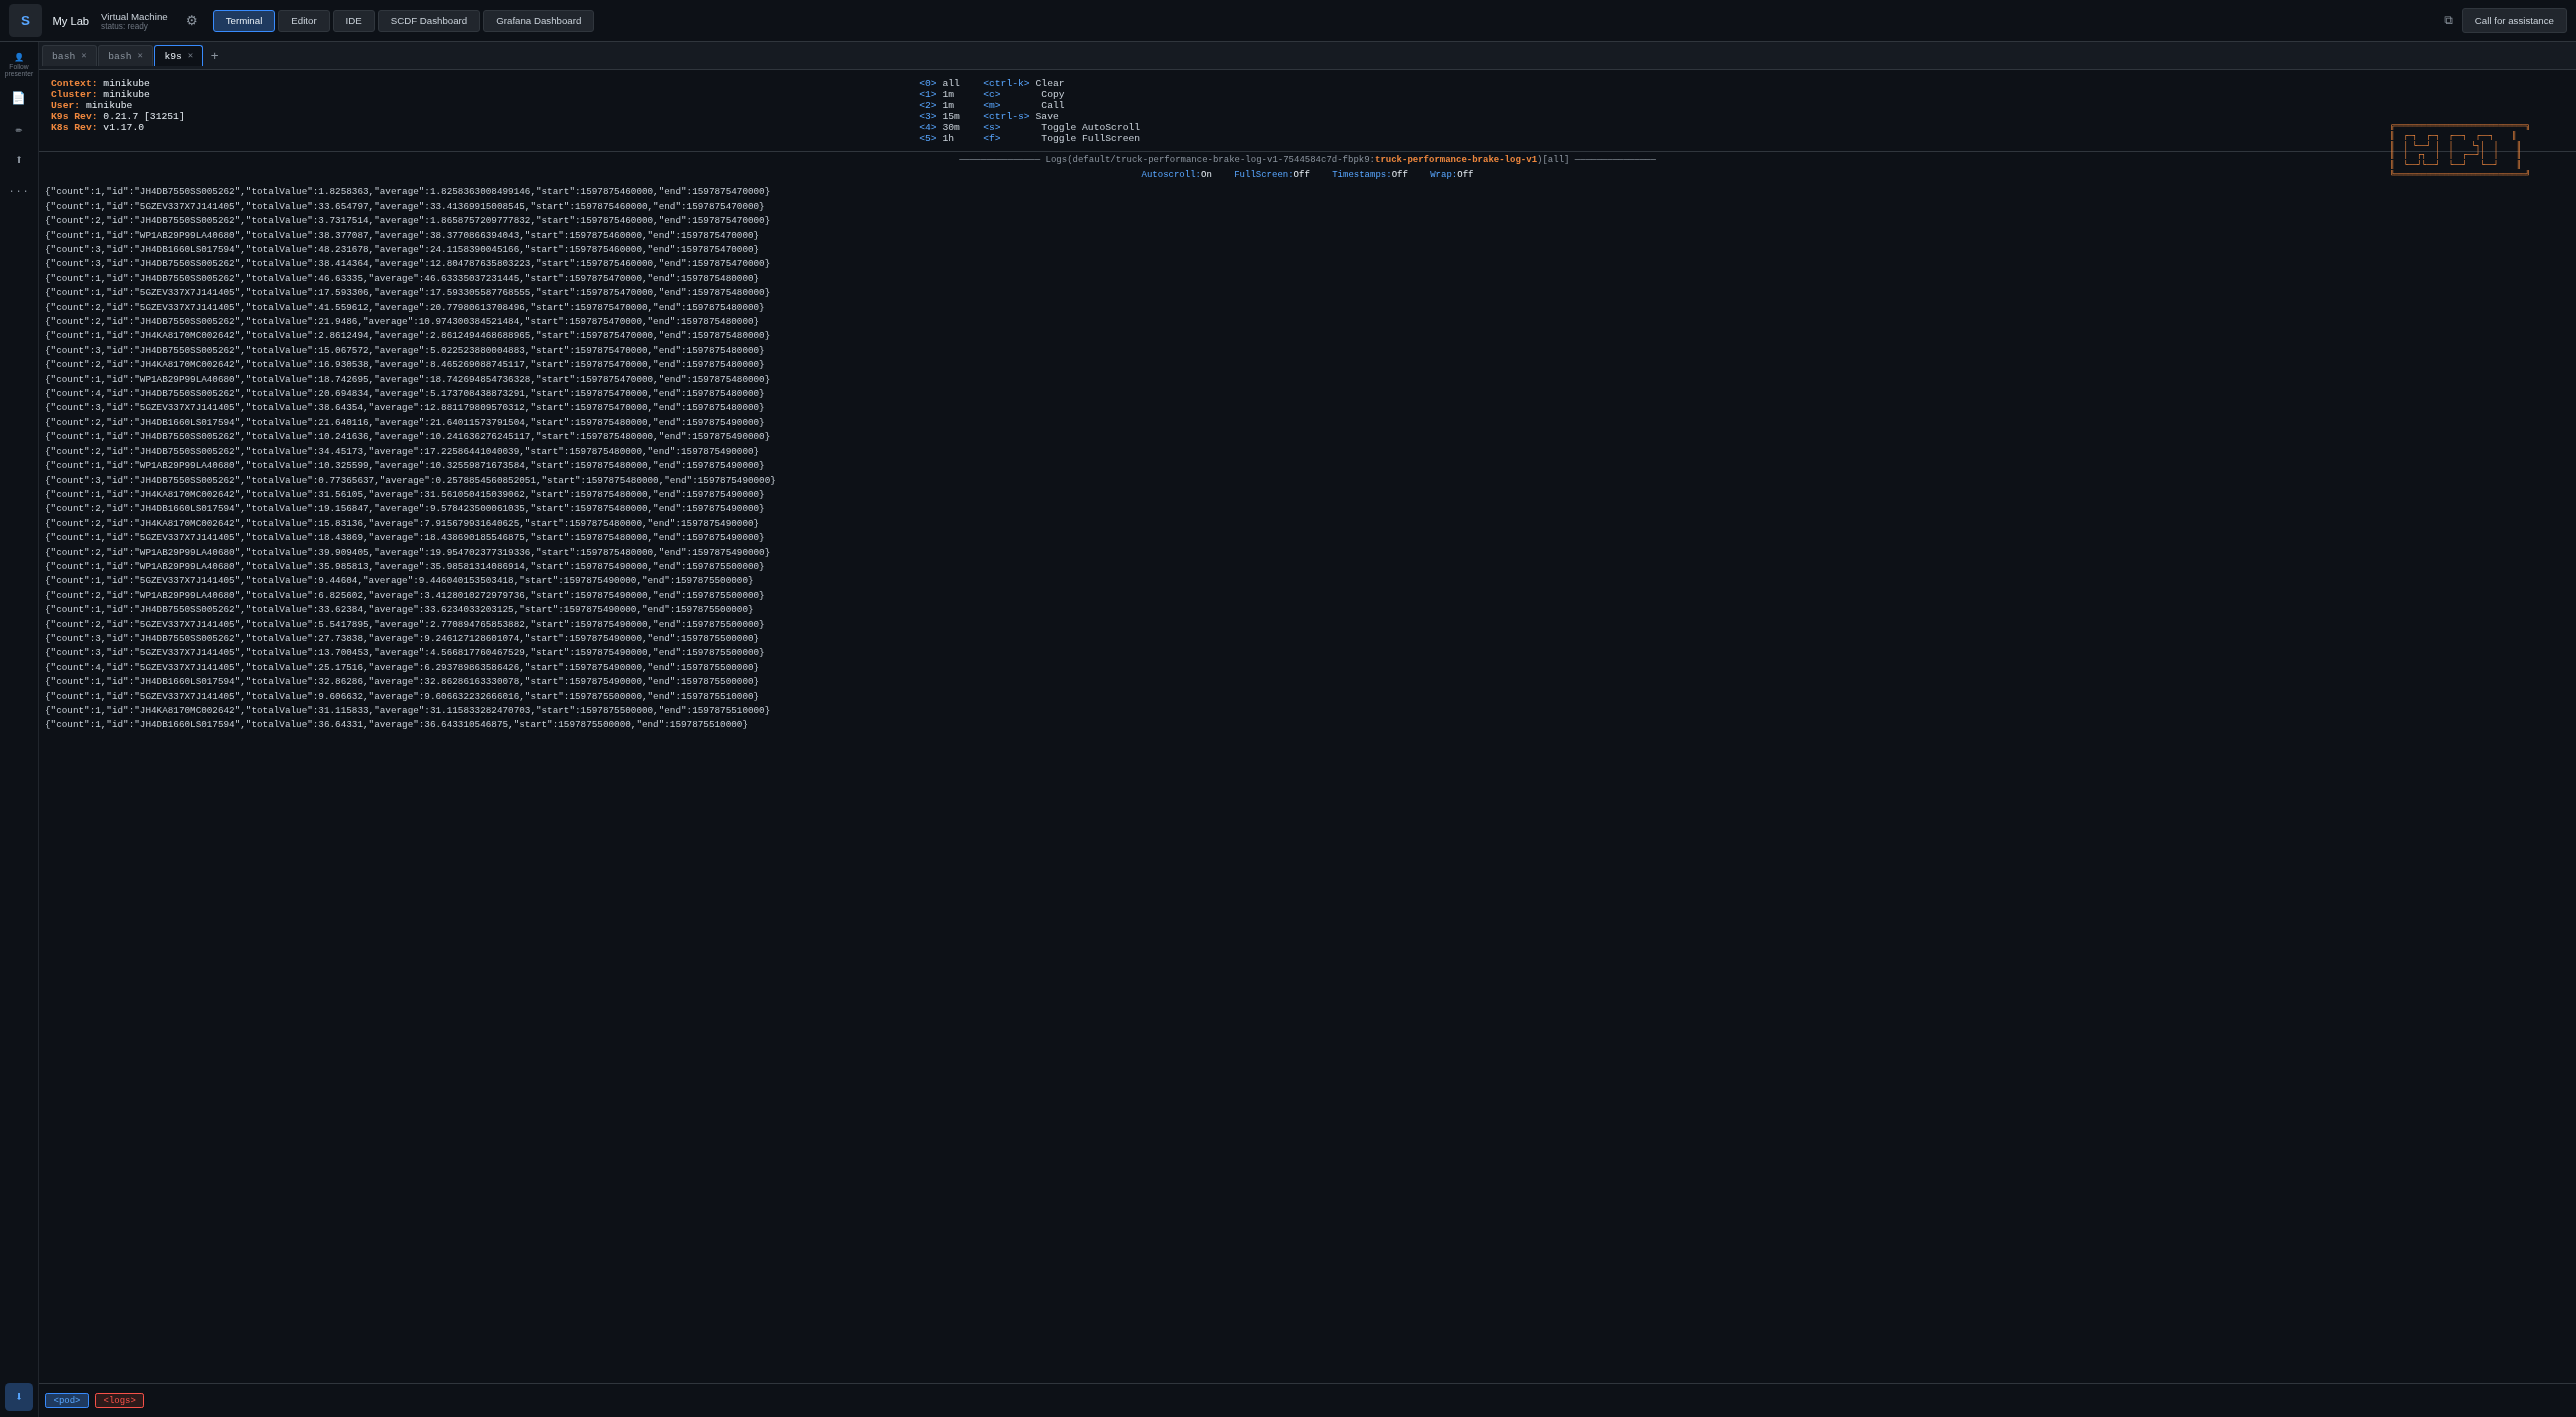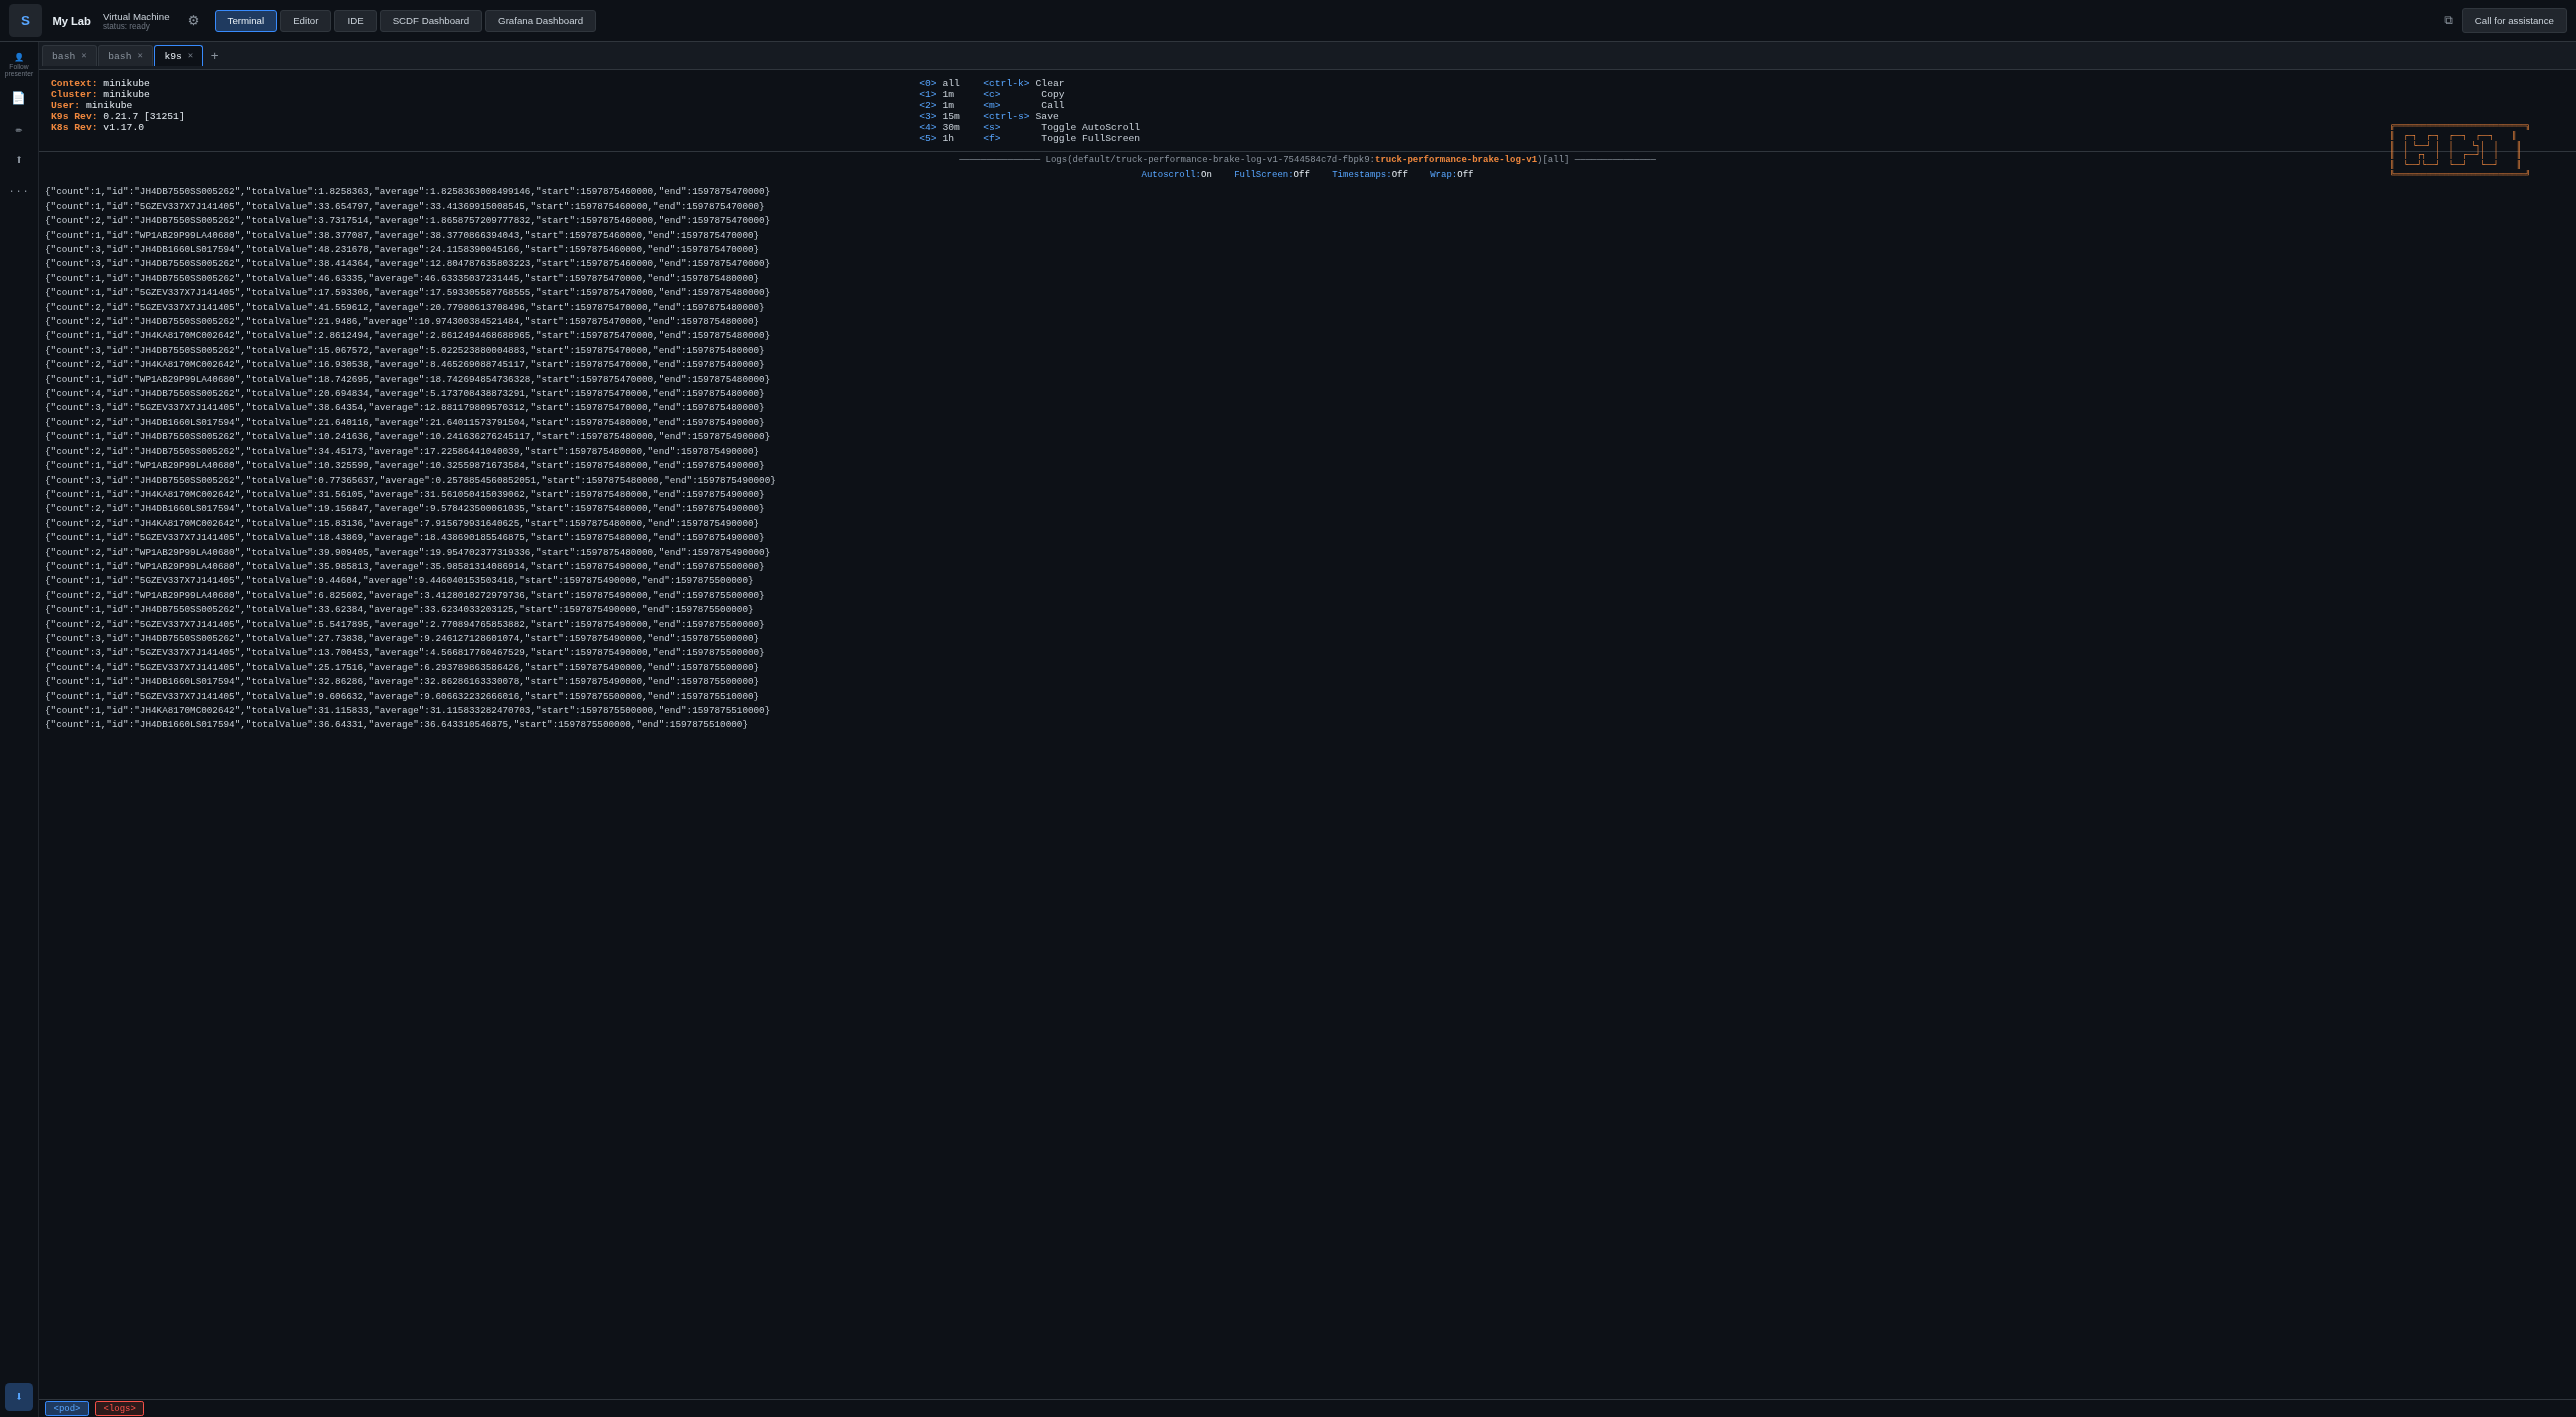--- a/index.html
+++ b/index.html
@@ -49,21 +49,21 @@
       font-size: 9.7px;
       color: #c9d1d9;
     }
     .lab-subtitle {
       font-family: sans-serif;
       font-size: 8.2px;
       color: #6e7681;
     }
     .lab-name {
       font-family: sans-serif;
-      font-weight: bold;
+      font-weight: normal;
       font-size: 11.2px;
       color: #e6edf3;
       margin-right: 12px;
     }
     .gear-btn {
       background: none;
       border: none;
       color: #8b949e;
       font-size: 13.4px;
       cursor: pointer;
@@ -257,21 +257,21 @@
 
     
     .bottom-bar {
       display: flex;
       align-items: center;
       background: #0d1117;
       border-top: 0.7px solid #30363d;
       padding: 3px 6px;
       gap: 6px;
       flex-shrink: 0;
-      height: 18px;
+      height: 34px;
     }
     .bottom-pill {
       background: #1f3a5f;
       color: #58a6ff;
       border: 0.7px solid #388bfd;
       border-radius: 2.2px;
       padding: 1.5px 7.5px;
       font-size: 9px;
       cursor: pointer;
     }

